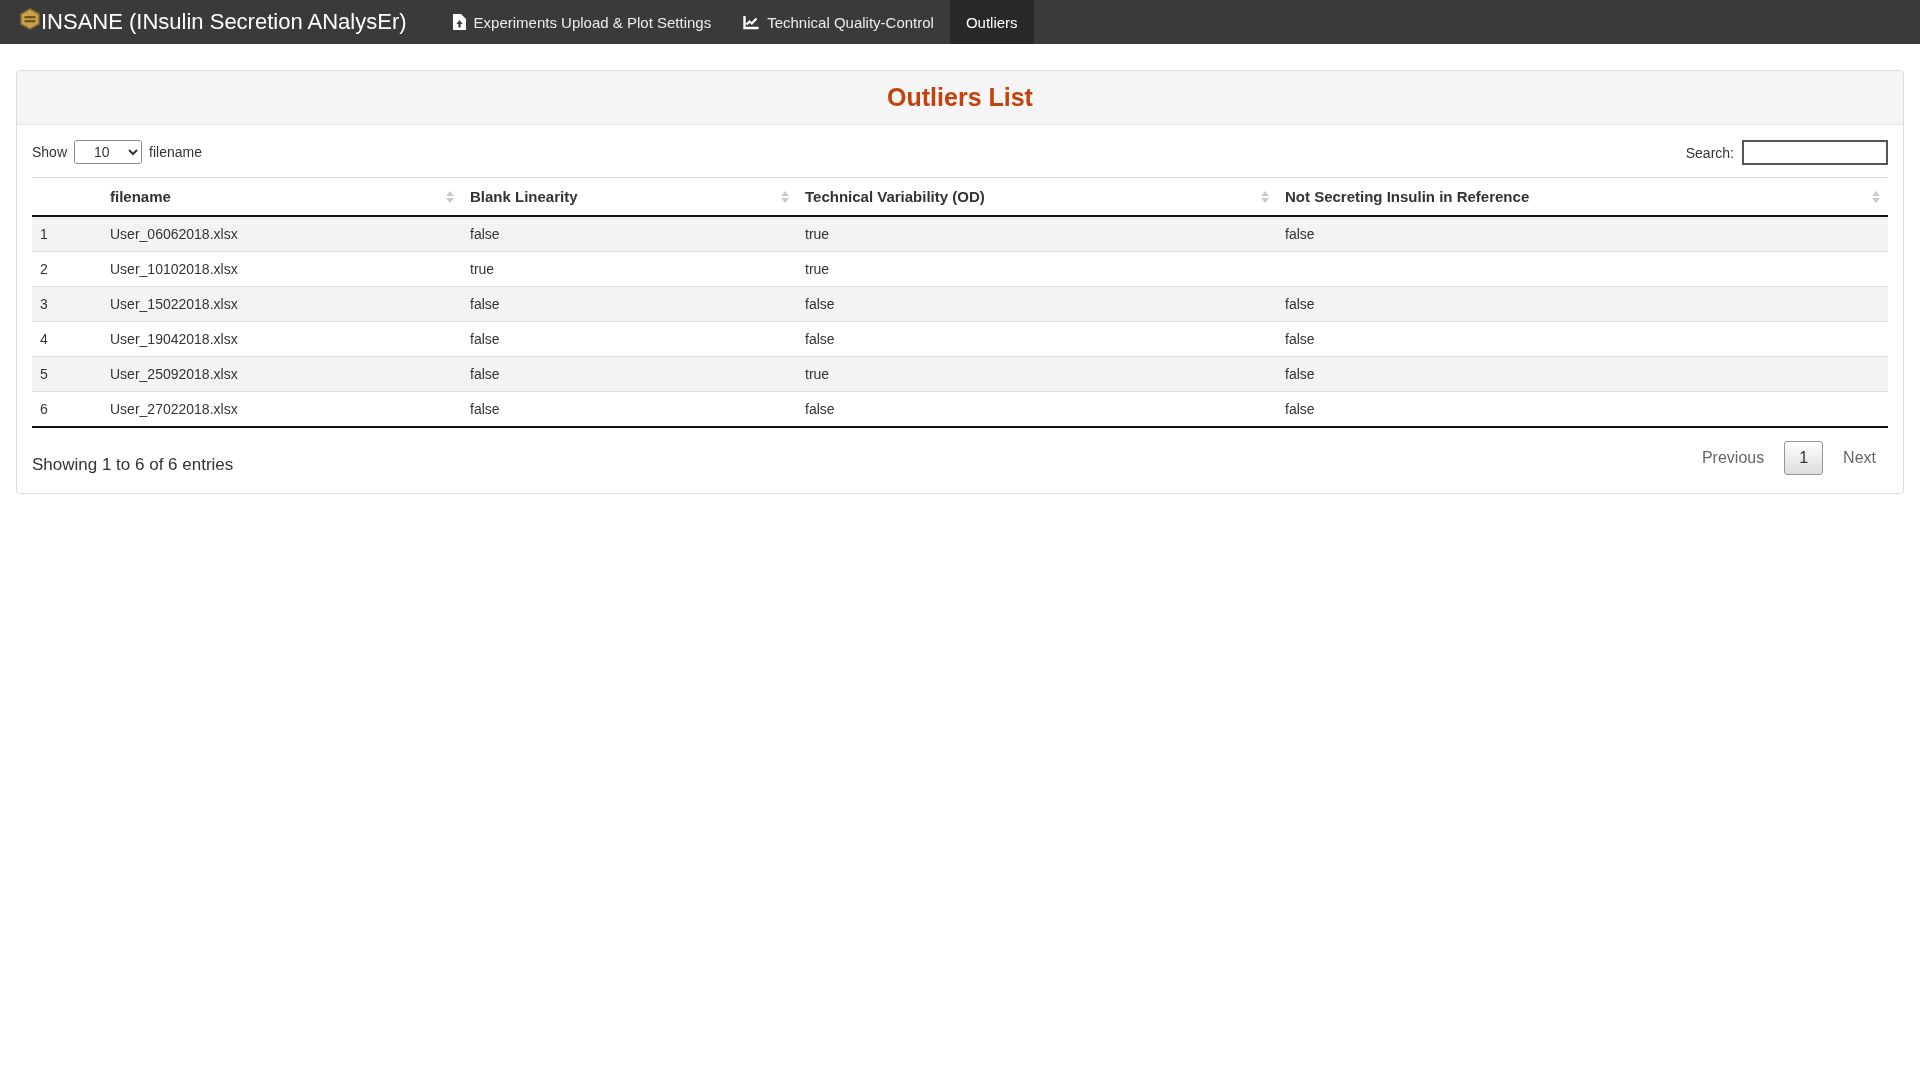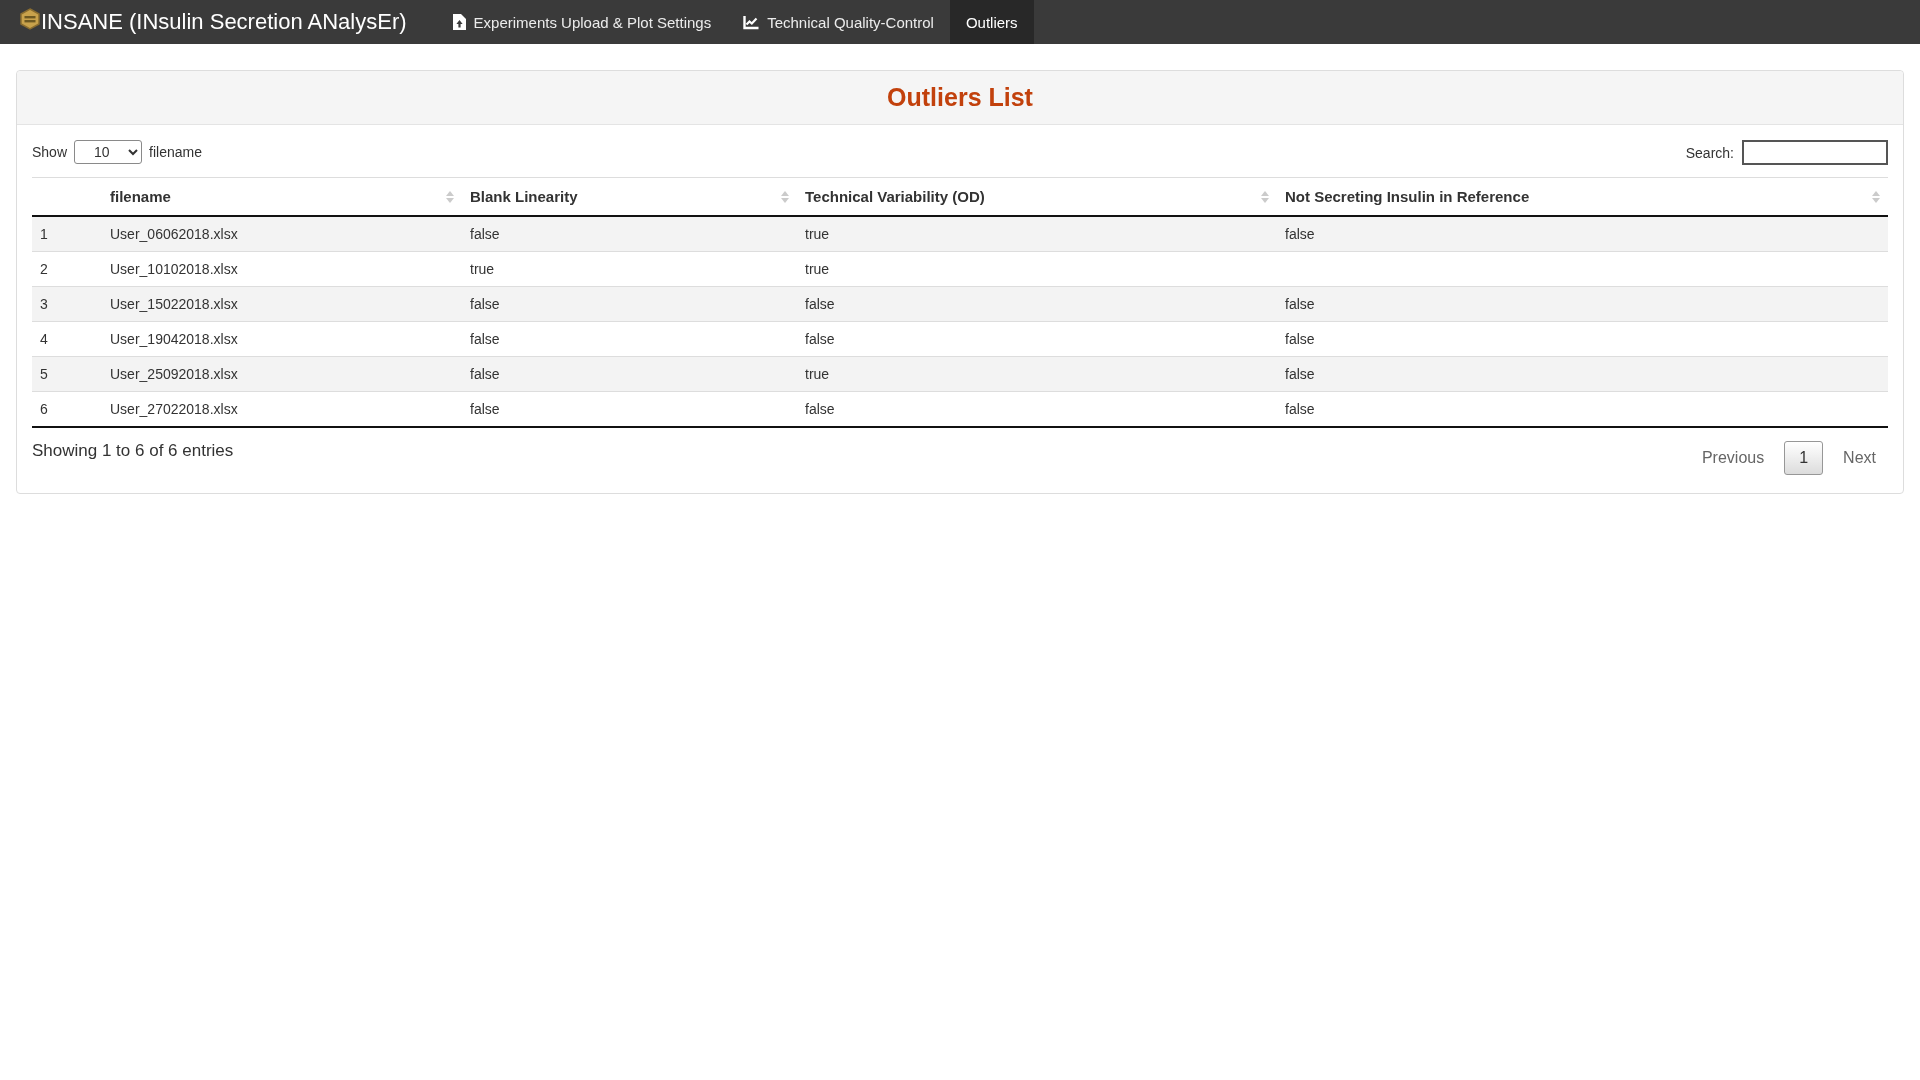--- a/index.html
+++ b/index.html
@@ -46,21 +46,21 @@
   .sort-icon i { display: block; width: 0; height: 0;
     border-left: 4px solid transparent; border-right: 4px solid transparent; }
   .sort-icon .up { border-bottom: 5px solid #cbcbcb; }
   .sort-icon .down { border-top: 5px solid #cbcbcb; }
   table.datatable tbody td { padding: 9px 8px; font-size: 14px; color: #333;
     border-top: 1px solid #ddd; }
   table.datatable tbody tr.odd { background: #f3f3f3; }
   table.datatable tbody tr.even { background: #fff; }
 
   
-  .table-footer { display: flex; justify-content: space-between; align-items: flex-start;
+  .table-footer { display: flex; justify-content: space-between; align-items: flex-end;
     margin-top: 13px; }
   .dt-info { font-size: 17px; color: #333; }
   .pagination { display: flex; align-items: center; font-size: 16px; color: #666; }
   .page-btn { padding: 8px 12px; cursor: pointer; }
   .page-current { border: 1px solid #979797; border-radius: 3px;
     background: linear-gradient(#ffffff, #dcdcdc); color: #333;
     padding: 7px 14px; margin: 0 8px; cursor: pointer; }
 </style>
 </head>
 <body>

